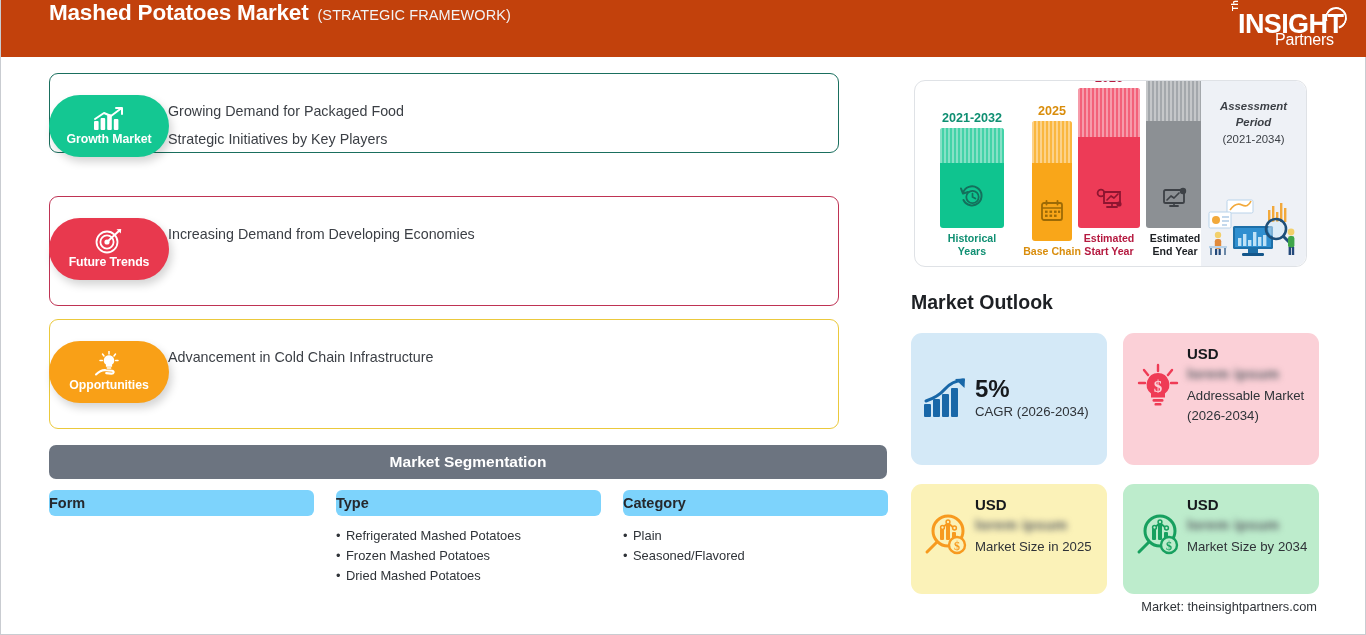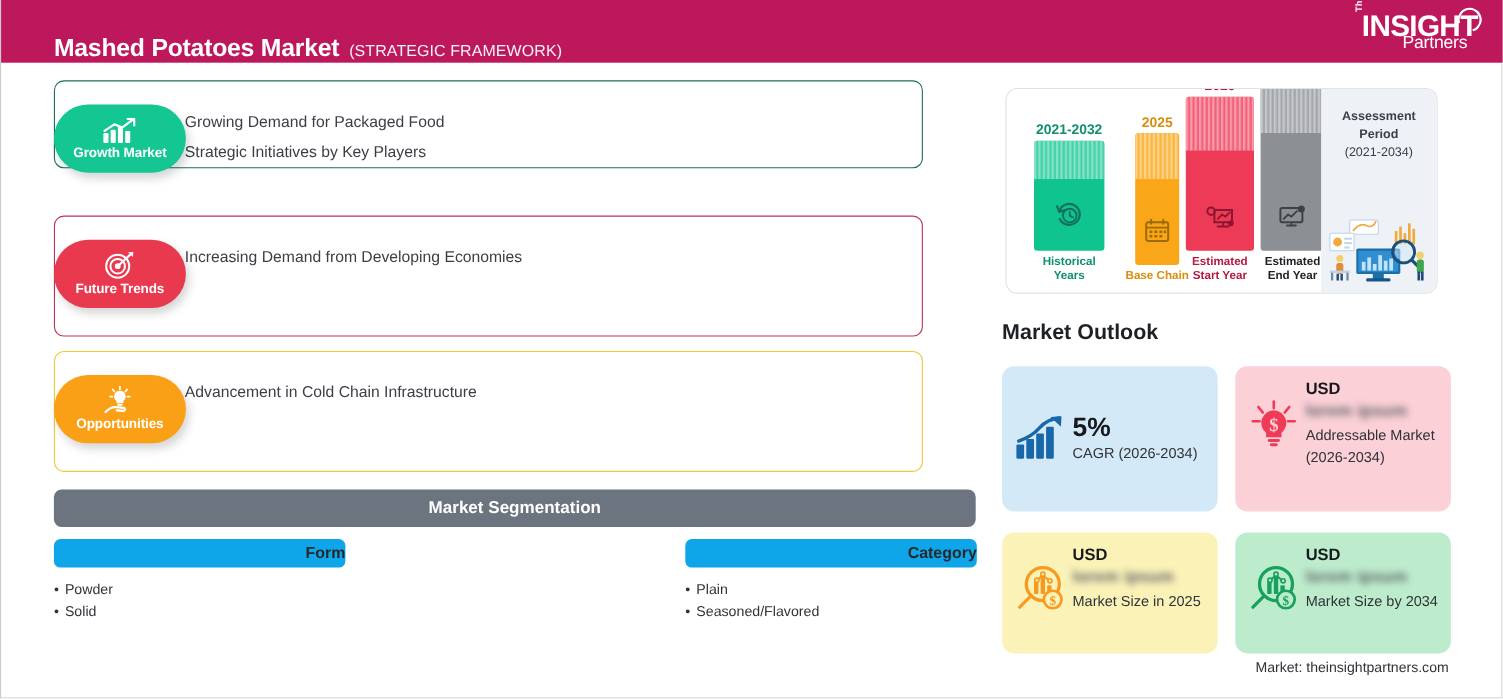--- a/index.html
+++ b/index.html
@@ -14,22 +14,22 @@
     width: 1366px; height: 635px;
     background: #ffffff;
     border: 1px solid #c9ccd1;
     border-top: none;
   }
 
   
   #header {
     position: absolute; left: 0; top: 0;
     width: 1366px; height: 57px;
-    background: #be185d;
-    display: flex; align-items: flex-end;
+    background: #c2410c;
+    display: flex; align-items: flex-start;
   }
   #header-title-wrap {
     display: flex; align-items: baseline; gap: 9px;
     margin-left: 48px;
   }
   #header-title {
     color: #ffffff; font-size: 22.5px; font-weight: bold;
     letter-spacing: -0.2px;
   }
   #header-subtitle {
@@ -113,23 +113,23 @@
     background: #6c7480;
     border-radius: 7px;
     display: flex; align-items: center; justify-content: center;
   }
   #seg-title-text {
     color: #ffffff; font-size: 15.5px; font-weight: bold;
   }
   .seg-col { position: absolute; top: 490px; width: 265px; }
   .seg-head {
     height: 26px;
-    background: #0ea5e9;
+    background: #7dd3fc;
     border-radius: 6px;
-    display: flex; align-items: center; justify-content: flex-end;
+    display: flex; align-items: center; justify-content: flex-start;
   }
   .seg-head-text { font-size: 14.5px; font-weight: bold; color: #25282d; }
   .seg-items { margin-top: 10px; }
   .seg-items li {
     list-style: none; position: relative;
     font-size: 12.9px; color: #2f3338;
     line-height: 20px; padding-left: 10px;
   }
   .seg-items li:before {
     content: "\2022"; position: absolute; left: 0; top: 0;
@@ -172,21 +172,21 @@
   }
   #assessment-panel {
     position: absolute; right: 0; top: 0;
     width: 105px; height: 100%;
     background: #eef1f6;
     border-radius: 0 11px 11px 0;
     display: flex; flex-direction: column; align-items: center;
   }
   #assessment-title {
     margin-top: 18px; font-size: 11.4px; font-weight: bold;
-    color: #3b3f45; text-align: center; line-height: 15.5px;
+    color: #3b3f45; text-align: center; line-height: 15.5px; font-style: italic;
   }
   #assessment-range {
     margin-top: 3px; font-size: 11.4px; color: #3b3f45;
     text-align: center;
   }
   #assessment-illus {
     position: absolute; bottom: 8px; left: 4px;
     width: 97px; height: 62px;
   }
 
@@ -302,26 +302,32 @@
   </div>
 
   <div id="seg-title-bar">
     <span id="seg-title-text">Market Segmentation</span>
   </div>
 
   <div class="seg-col" style="left:48px;">
     <div class="seg-head">
       <span class="seg-head-text">Form</span>
     </div>
+  </div>
+
+  <div class="seg-col" style="left:335px;">
+    <div class="seg-head">
+      <span class="seg-head-text">Type</span>
+    </div>
     <ul class="seg-items">
-      <li>Powder</li>
-      <li>Solid</li>
+      <li>Refrigerated Mashed Potatoes</li>
+      <li>Frozen Mashed Potatoes</li>
+      <li>Dried Mashed Potatoes</li>
     </ul>
   </div>
-
 
   <div class="seg-col" style="left:622px;">
     <div class="seg-head">
       <span class="seg-head-text">Category</span>
     </div>
     <ul class="seg-items">
       <li>Plain</li>
       <li>Seasoned/Flavored</li>
     </ul>
   </div>

